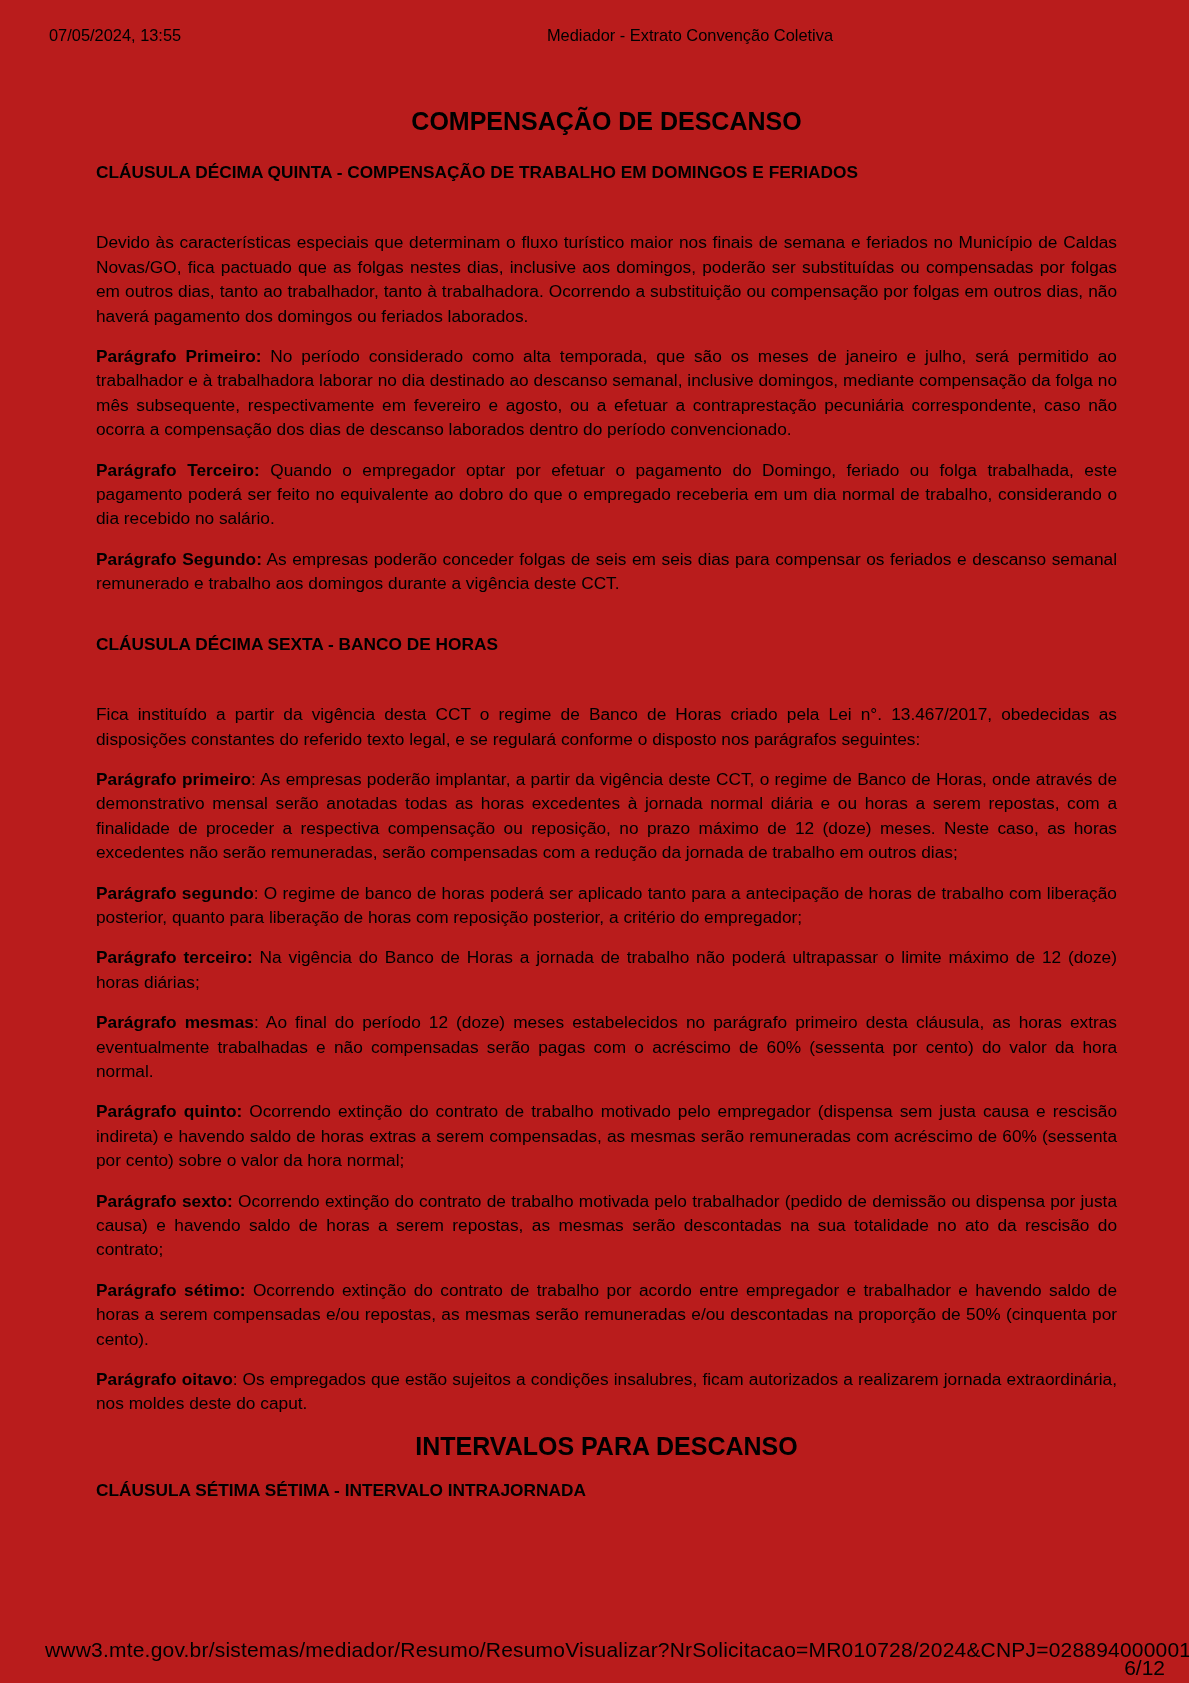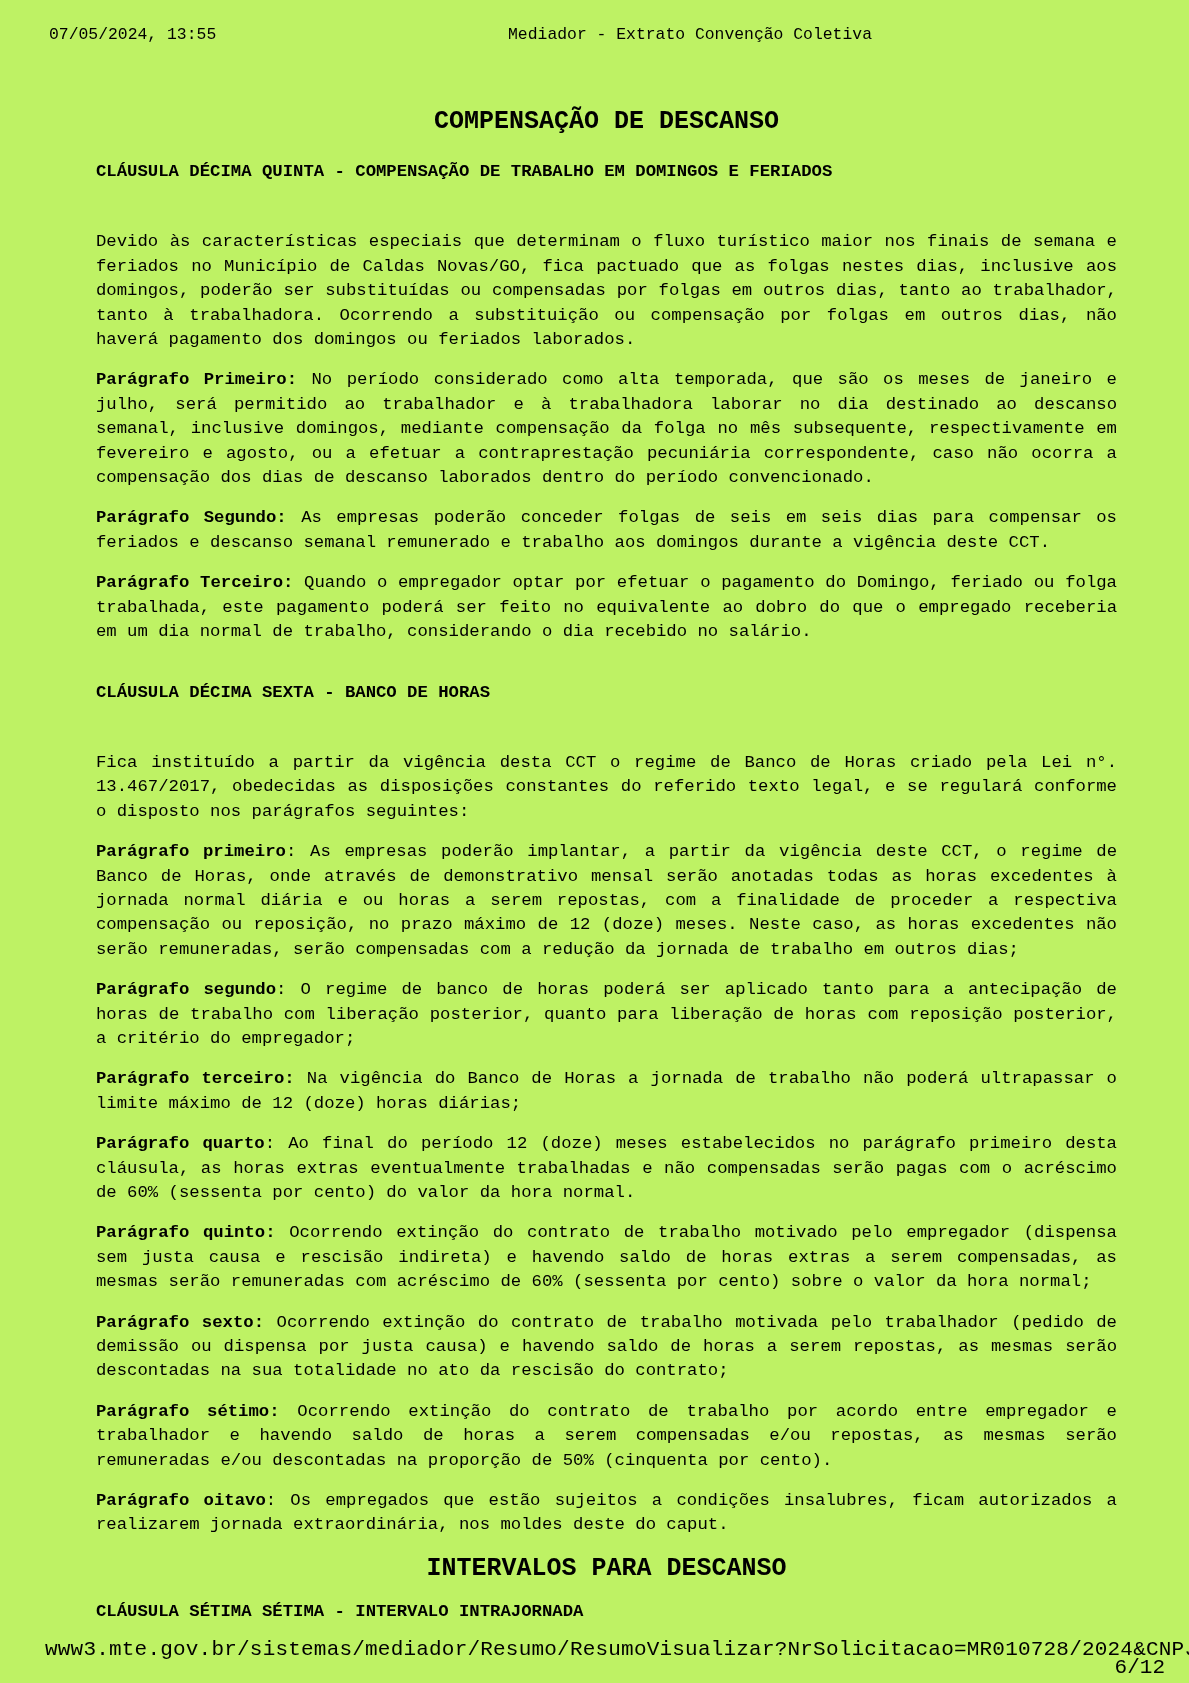--- a/index.html
+++ b/index.html
@@ -1,23 +1,23 @@
 <!DOCTYPE html>
 <html lang="pt-BR"><head>
 <meta charset="utf-8">
 <style>
   html, body { margin: 0; padding: 0; background: #ffffff; }
   .page {
     position: relative;
     width: 1189px;
     height: 1683px;
-    background: #bef264;
+    background: #b91c1c;
     overflow: hidden;
     color: #000;
-    font-family: Liberation Mono, monospace;
+    font-family: Liberation Sans, sans-serif;
   }
 
   
   .print-header {
     position: absolute;
     top: 27px;
     left: 0;
     width: 100%;
     height: 22px;
     font-size: 16.4px;
@@ -98,28 +98,28 @@
   <div class="print-header">
     <span class="hdr-date">07/05/2024, 13:55</span>
     <span class="hdr-title">Mediador - Extrato Convenção Coletiva</span>
   </div>
 
   <div class="doc">
       <div class="b-title">COMPENSAÇÃO DE DESCANSO</div>
       <div class="b-clause">CLÁUSULA DÉCIMA QUINTA - COMPENSAÇÃO DE TRABALHO EM DOMINGOS E FERIADOS</div>
       <p class="b-p">Devido às características especiais que determinam o fluxo turístico maior nos finais de semana e feriados no Município de Caldas Novas/GO, fica pactuado que as folgas nestes dias, inclusive aos domingos, poderão ser substituídas ou compensadas por folgas em outros dias, tanto ao trabalhador, tanto à trabalhadora. Ocorrendo a substituição ou compensação por folgas em outros dias, não haverá pagamento dos domingos ou feriados laborados.</p>
       <p class="b-p"><span class="lead">Parágrafo Primeiro:</span> No período considerado como alta temporada, que são os meses de janeiro e julho, será permitido ao trabalhador e à trabalhadora laborar no dia destinado ao descanso semanal, inclusive domingos, mediante compensação da folga no mês subsequente, respectivamente em fevereiro e agosto, ou a efetuar a contraprestação pecuniária correspondente, caso não ocorra a compensação dos dias de descanso laborados dentro do período convencionado.</p>
+      <p class="b-p"><span class="lead">Parágrafo Terceiro:</span> Quando o empregador optar por efetuar o pagamento do Domingo, feriado ou folga trabalhada, este pagamento poderá ser feito no equivalente ao dobro do que o empregado receberia em um dia normal de trabalho, considerando o dia recebido no salário.</p>
       <p class="b-p"><span class="lead">Parágrafo Segundo:</span> As empresas poderão conceder folgas de seis em seis dias para compensar os feriados e descanso semanal remunerado e trabalho aos domingos durante a vigência deste CCT.</p>
-      <p class="b-p"><span class="lead">Parágrafo Terceiro:</span> Quando o empregador optar por efetuar o pagamento do Domingo, feriado ou folga trabalhada, este pagamento poderá ser feito no equivalente ao dobro do que o empregado receberia em um dia normal de trabalho, considerando o dia recebido no salário.</p>
       <div class="b-clause">CLÁUSULA DÉCIMA SEXTA - BANCO DE HORAS</div>
       <p class="b-p">Fica instituído a partir da vigência desta CCT o regime de Banco de Horas criado pela Lei n°. 13.467/2017, obedecidas as disposições constantes do referido texto legal, e se regulará conforme o disposto nos parágrafos seguintes:</p>
       <p class="b-p"><span class="lead">Parágrafo primeiro</span>: As empresas poderão implantar, a partir da vigência deste CCT, o regime de Banco de Horas, onde através de demonstrativo mensal serão anotadas todas as horas excedentes à jornada normal diária e ou horas a serem repostas, com a finalidade de proceder a respectiva compensação ou reposição, no prazo máximo de 12 (doze) meses. Neste caso, as horas excedentes não serão remuneradas, serão compensadas com a redução da jornada de trabalho em outros dias;</p>
       <p class="b-p"><span class="lead">Parágrafo segundo</span>: O regime de banco de horas poderá ser aplicado tanto para a antecipação de horas de trabalho com liberação posterior, quanto para liberação de horas com reposição posterior, a critério do empregador;</p>
       <p class="b-p"><span class="lead">Parágrafo terceiro:</span> Na vigência do Banco de Horas a jornada de trabalho não poderá ultrapassar o limite máximo de 12 (doze) horas diárias;</p>
-      <p class="b-p"><span class="lead">Parágrafo quarto</span>: Ao final do período 12 (doze) meses estabelecidos no parágrafo primeiro desta cláusula, as horas extras eventualmente trabalhadas e não compensadas serão pagas com o acréscimo de 60% (sessenta por cento) do valor da hora normal.</p>
+      <p class="b-p"><span class="lead">Parágrafo mesmas</span>: Ao final do período 12 (doze) meses estabelecidos no parágrafo primeiro desta cláusula, as horas extras eventualmente trabalhadas e não compensadas serão pagas com o acréscimo de 60% (sessenta por cento) do valor da hora normal.</p>
       <p class="b-p"><span class="lead">Parágrafo quinto:</span> Ocorrendo extinção do contrato de trabalho motivado pelo empregador (dispensa sem justa causa e rescisão indireta) e havendo saldo de horas extras a serem compensadas, as mesmas serão remuneradas com acréscimo de 60% (sessenta por cento) sobre o valor da hora normal;</p>
       <p class="b-p"><span class="lead">Parágrafo sexto:</span> Ocorrendo extinção do contrato de trabalho motivada pelo trabalhador (pedido de demissão ou dispensa por justa causa) e havendo saldo de horas a serem repostas, as mesmas serão descontadas na sua totalidade no ato da rescisão do contrato;</p>
       <p class="b-p"><span class="lead">Parágrafo sétimo:</span> Ocorrendo extinção do contrato de trabalho por acordo entre empregador e trabalhador e havendo saldo de horas a serem compensadas e/ou repostas, as mesmas serão remuneradas e/ou descontadas na proporção de 50% (cinquenta por cento).</p>
       <p class="b-p"><span class="lead">Parágrafo oitavo</span>: Os empregados que estão sujeitos a condições insalubres, ficam autorizados a realizarem jornada extraordinária, nos moldes deste do caput.</p>
       <div class="b-title">INTERVALOS PARA DESCANSO</div>
       <div class="b-clause last">CLÁUSULA SÉTIMA SÉTIMA - INTERVALO INTRAJORNADA</div>
     </div>
 
   <div class="print-footer">
     <span class="ftr-url">www3.mte.gov.br/sistemas/mediador/Resumo/ResumoVisualizar?NrSolicitacao=MR010728/2024&amp;CNPJ=02889400000125&amp;CEI=</span>

